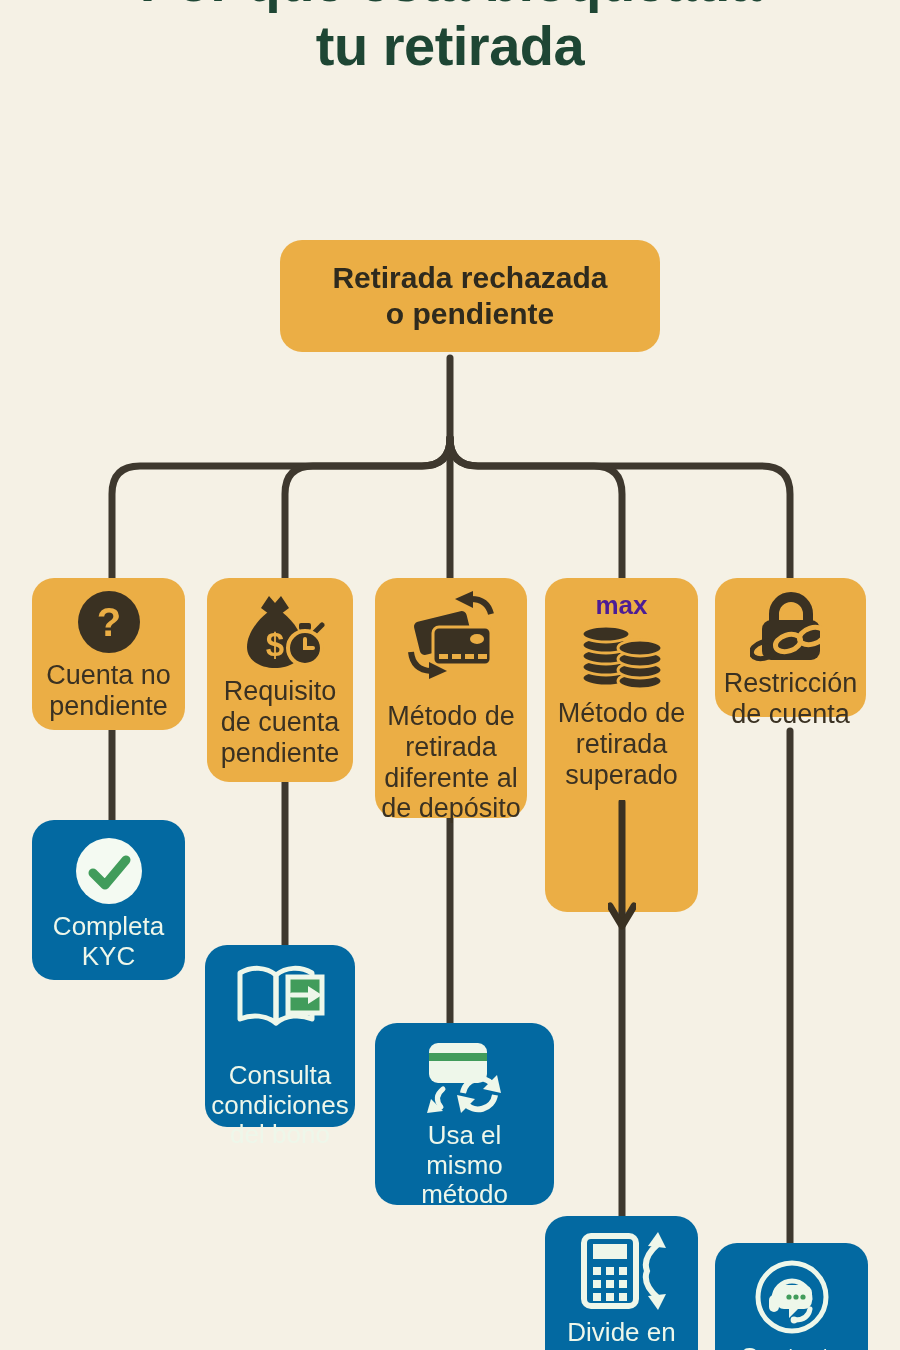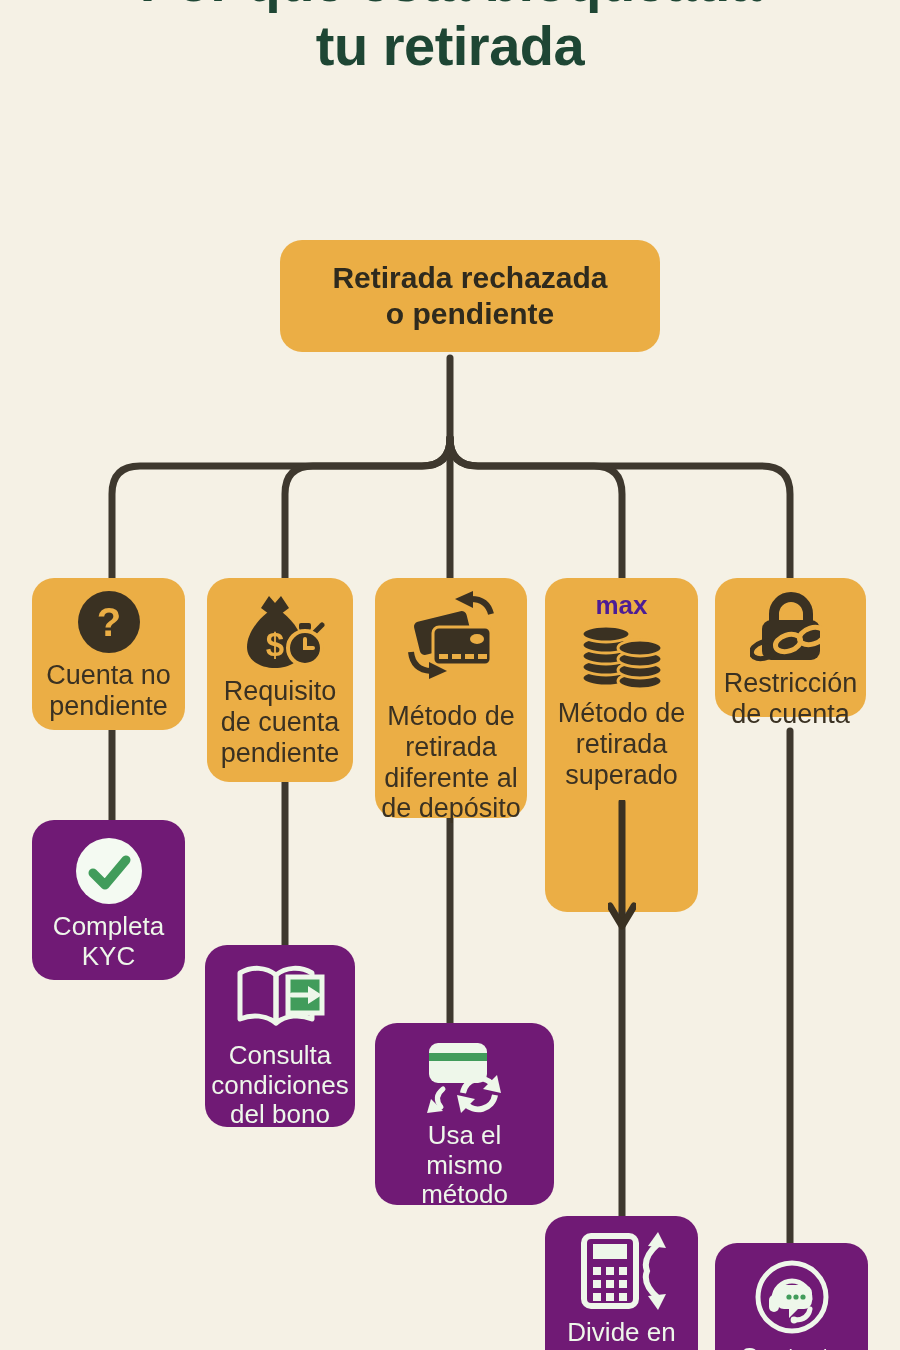--- a/index.html
+++ b/index.html
@@ -22,21 +22,21 @@
   }
   
   #connectors{position:absolute;left:0;top:0;z-index:1;}
   
   .node{
     position:absolute;z-index:2;border-radius:22px;
     display:flex;flex-direction:column;align-items:center;
     text-align:center;box-sizing:border-box;
   }
   .node.yellow{background:#ebae45;color:#3a3122;}
-  .node.green{background:#701a75;color:#eef7ea;text-align:center;}
+  .node.green{background:#0369a1;color:#eef7ea;text-align:center;}
   .node .label{white-space:pre-line;font-size:27px;line-height:1.14;margin-top:6px;}
   .node.green .label{font-size:26px;}
   #node-root{
     justify-content:center;font-weight:700;
   }
   #node-root .label{font-size:30px;line-height:1.2;color:#2e2a1e;margin-top:0;}
   .icon-wrap{flex:0 0 auto;display:flex;align-items:center;justify-content:center;}
   .max-caption{
     font-weight:700;font-size:26px;line-height:1;color:#4c1d95;margin-bottom:2px;
   }
@@ -173,21 +173,21 @@
     <span class="icon-wrap">
       <svg width="70" height="70" viewBox="0 0 70 70">
         <circle cx="35" cy="35" r="33" fill="#f4faf2"></circle>
         <path d="M19,37 L31,49 L52,24" stroke="#419c5b" stroke-width="9" fill="none" stroke-linecap="round" stroke-linejoin="round"></path>
       </svg>
     </span>
     <div class="label">Completa
 KYC</div>
   </div>
 
-  <div class="node green" style="left:205px;top:945px;width:150px;height:182px;padding-top:16px;">
+  <div class="node green" style="left:205px;top:945px;width:150px;height:182px;padding-top:16px;gap:20px;">
     <span class="icon-wrap">
       <svg width="100" height="74" viewBox="0 0 100 74">
         <path d="M10,12 C22,5 36,6 46,14 V62 C36,54 22,53 10,58 Z" stroke="#eef7ea" stroke-width="5" fill="none" stroke-linejoin="round"></path>
         <path d="M82,12 C70,5 56,6 46,14 V62 C56,54 70,53 82,58 Z" stroke="#eef7ea" stroke-width="5" fill="none" stroke-linejoin="round"></path>
         <rect x="58" y="16" width="34" height="36" fill="#419c5b" stroke="#eef7ea" stroke-width="5"></rect>
         <path d="M62,34 H80" stroke="#eef7ea" stroke-width="5" stroke-linecap="round"></path>
         <polygon points="78,25 92,34 78,43" fill="#eef7ea"></polygon>
       </svg>
     </span>
     <div class="label">Consulta

